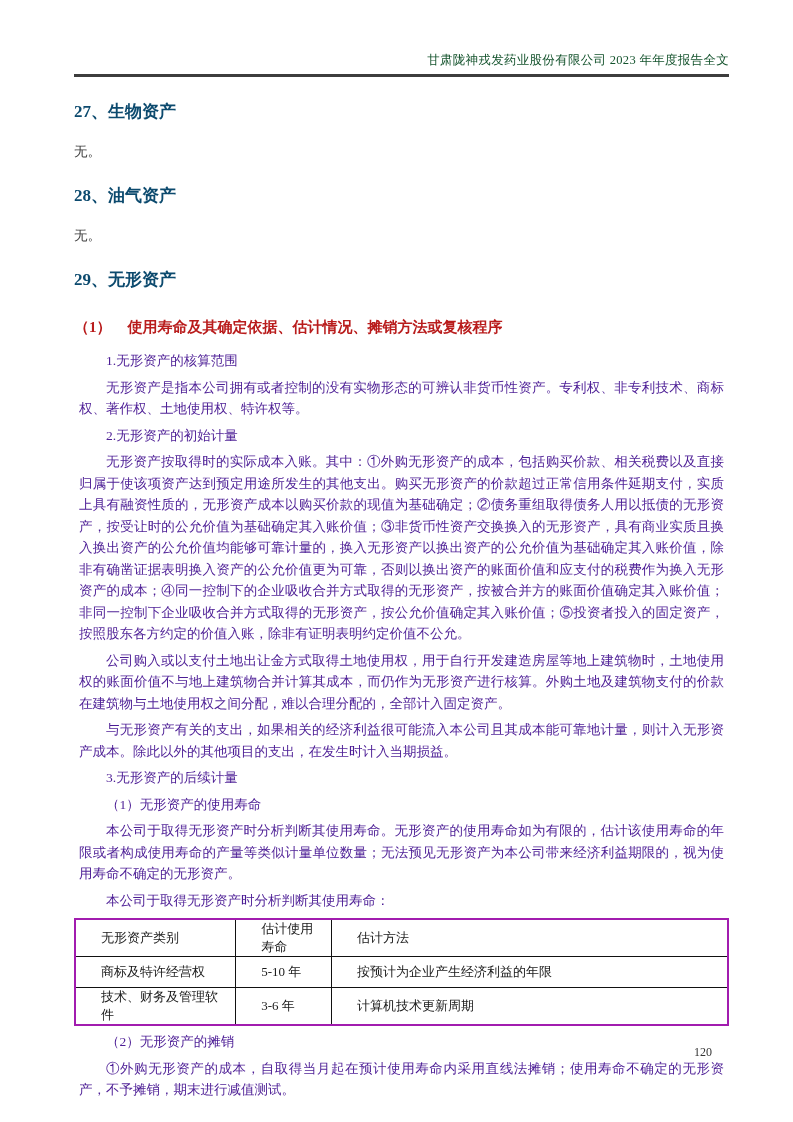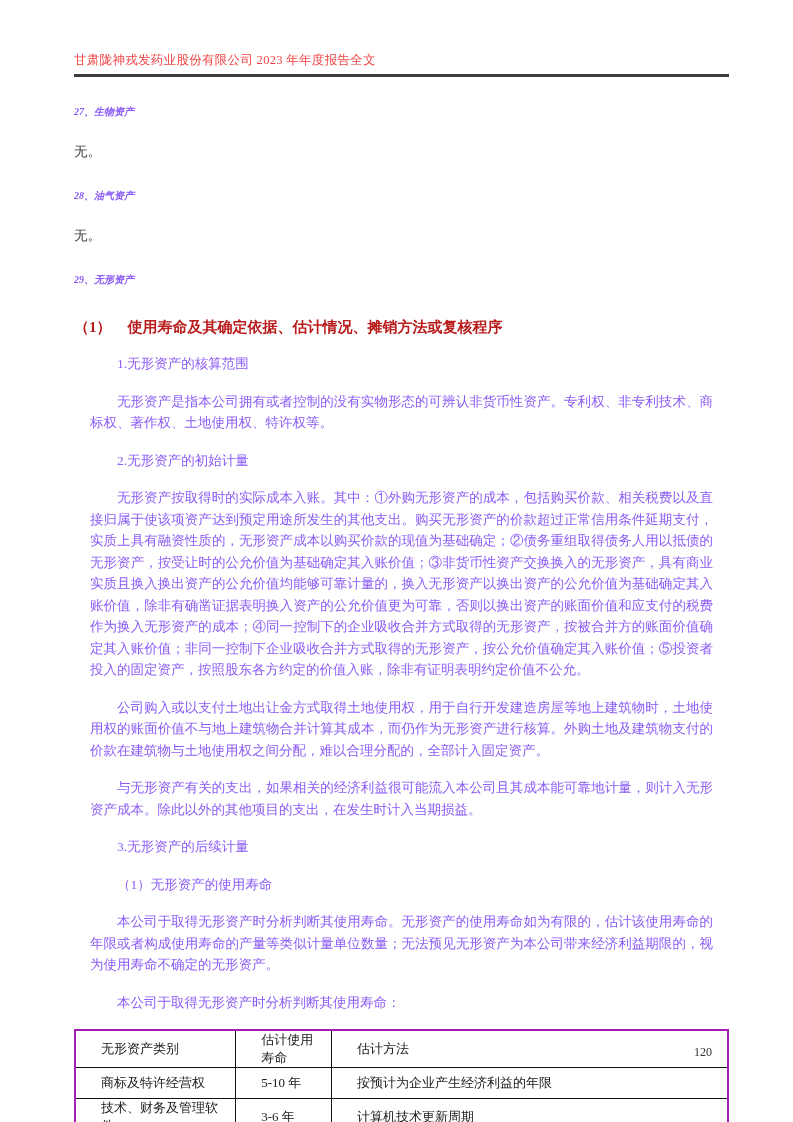--- a/index.html
+++ b/index.html
@@ -10,56 +10,55 @@
     position: relative;
     font-family: "Liberation Serif", "DejaVu Serif", serif;
     color: #1a1a1a;
     box-sizing: border-box;
     overflow: hidden;
   }
   .content { padding: 0 64px 0 74px; }
 
   .doc-header {
     padding-top: 52px;
-    text-align: left;
+    text-align: right;
     font-size: 12.5px;
     letter-spacing: 0.3px;
-    color: #ef4444;
+    color: #14532d;
   }
   .header-rule { height: 3px; background: #3d3d3d; margin-top: 5px; }
 
   .section-heading {
-    font-size: 10px;
+    font-size: 17px;
     font-weight: bold;
     line-height: 20px;
     margin: 25px 0 0 0;
-    color: #8b5cf6;
-    font-style: italic;
+    color: #0c4a6e;
   }
   .plain-para {
     font-size: 13.5px;
     margin: 21px 0 0 0;
     color: #3a3a3a;
   }
   .sub-heading {
     font-size: 15px;
     font-weight: bold;
     margin: 28px 0 0 0;
     color: #b91c1c;
   }
   .sub-heading .num { margin-right: 16px; }
 
   .body-block { margin-top: 13px; }
   .body-block p, .after-table p {
     font-size: 13.5px;
     line-height: 21.5px;
-    margin: 16px;
+    margin: 5px;
     text-align: justify;
     text-indent: 2em;
-    color: #8b5cf6;
+    color: #4c1d95;
   }
 
   table.est-table {
     width: 100%;
     border-collapse: collapse;
     table-layout: fixed;
     margin-top: 7px;
     border: 2px solid #a21caf;
   }
   .est-table td {

